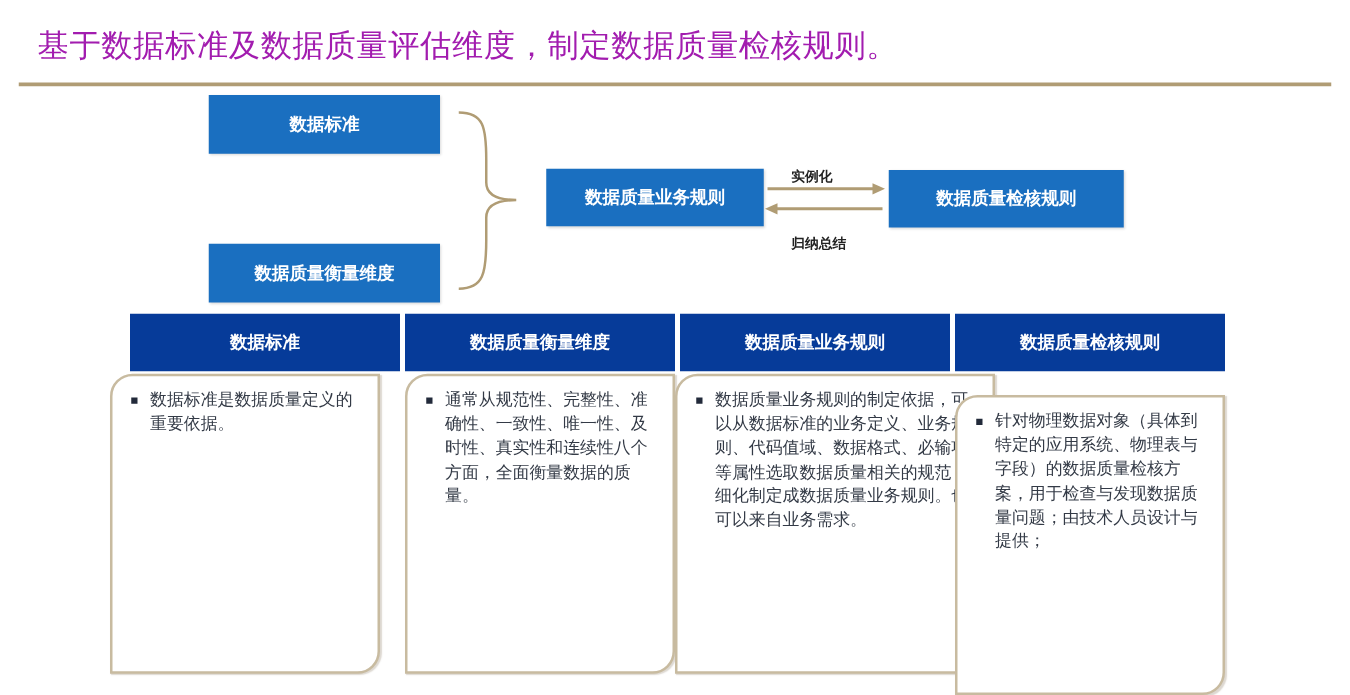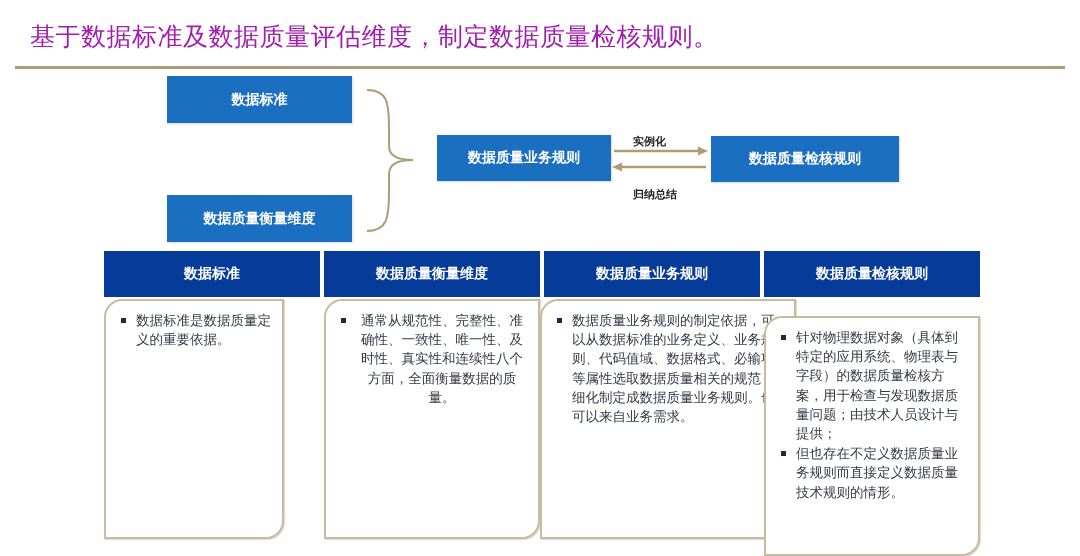--- a/index.html
+++ b/index.html
@@ -81,39 +81,38 @@
   <line x1="2" y1="6" x2="90" y2="6" stroke="#b09c74" stroke-width="2.5"></line>
   <polygon points="96,6 86,1.5 86,10.5" fill="#b09c74"></polygon>
   <line x1="6" y1="22" x2="94" y2="22" stroke="#b09c74" stroke-width="2.5"></line>
   <polygon points="0,22 10,17.5 10,26.5" fill="#b09c74"></polygon>
 </svg>
 <div class="arrow-label" id="lbl-sum">归纳总结</div>
 
 <div class="blue-box" id="box-chk">数据质量检核规则</div>
 
 <div class="col-header" style="left:104px; width:216px;">数据标准</div>
-<div class="card" style="left:104px; width:180px;">
+<div class="card" style="left:88px; width:216px;">
   <ul>
     <li>数据标准是数据质量定义的重要依据。</li>
   </ul>
 </div>
 
 <div class="col-header" style="left:324px; width:216px;">数据质量衡量维度</div>
-<div class="card" style="left:324px; width:216px;text-align:center;">
+<div class="card" style="left:324px; width:216px;">
   <ul>
     <li>通常从规范性、完整性、准确性、一致性、唯一性、及时性、真实性和连续性八个方面，全面衡量数据的质量。</li>
   </ul>
 </div>
 
 <div class="col-header" style="left:544px; width:216px;">数据质量业务规则</div>
 <div class="card" style="left:540px; width:256px;">
   <ul>
     <li>数据质量业务规则的制定依据，可以从数据标准的业务定义、业务规则、代码值域、数据格式、必输项等属性选取数据质量相关的规范，细化制定成数据质量业务规则。也可以来自业务需求。</li>
   </ul>
 </div>
 
 <div class="col-header" style="left:764px; width:216px;">数据质量检核规则</div>
 <div class="card" style="left:764px; width:216px;margin-top:17px;">
   <ul>
     <li>针对物理数据对象（具体到特定的应用系统、物理表与字段）的数据质量检核方案，用于检查与发现数据质量问题；由技术人员设计与提供；</li>
-    <li>但也存在不定义数据质量业务规则而直接定义数据质量技术规则的情形。</li>
   </ul>
 </div>
 
 </body></html>

